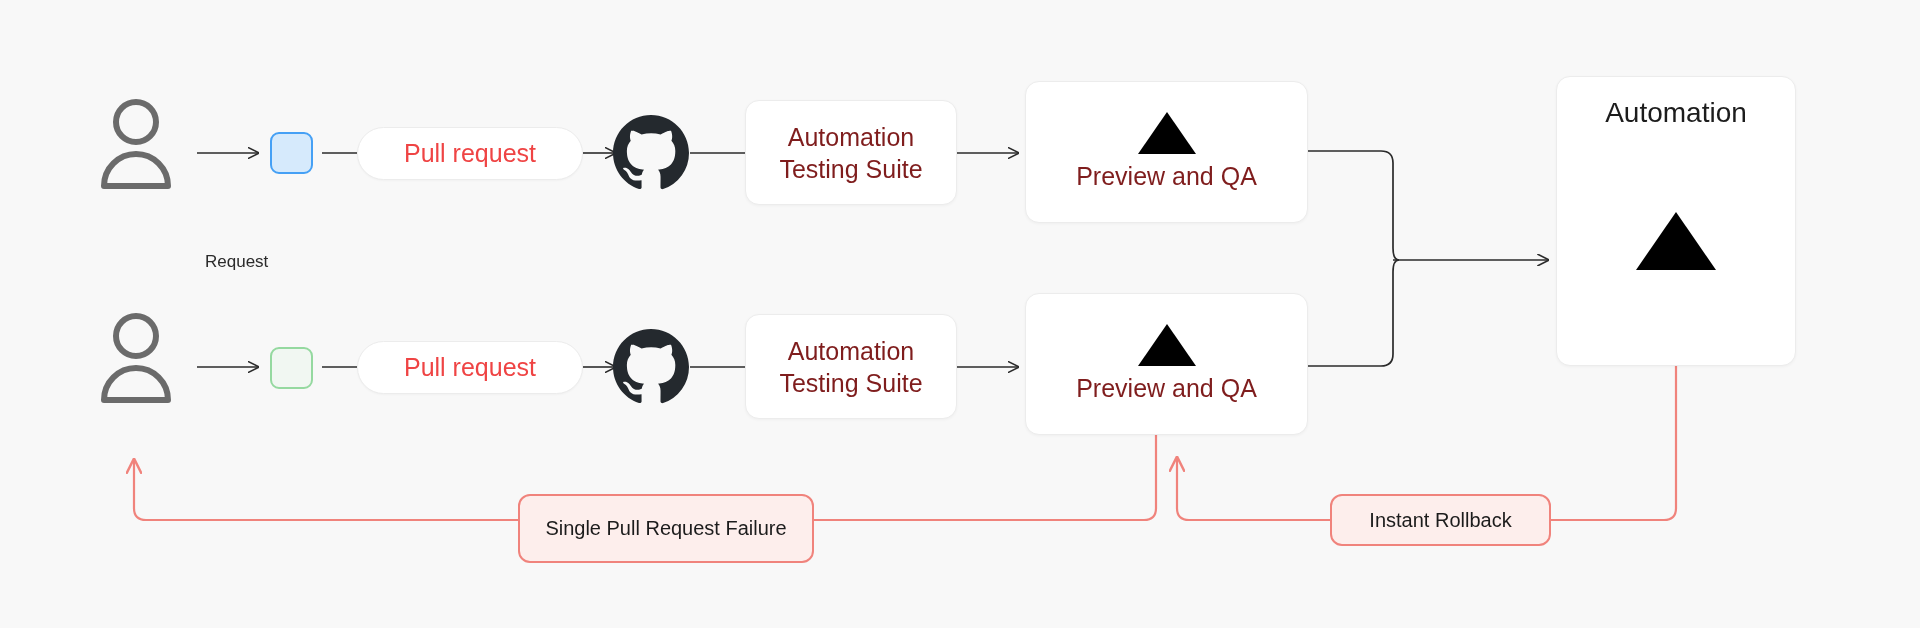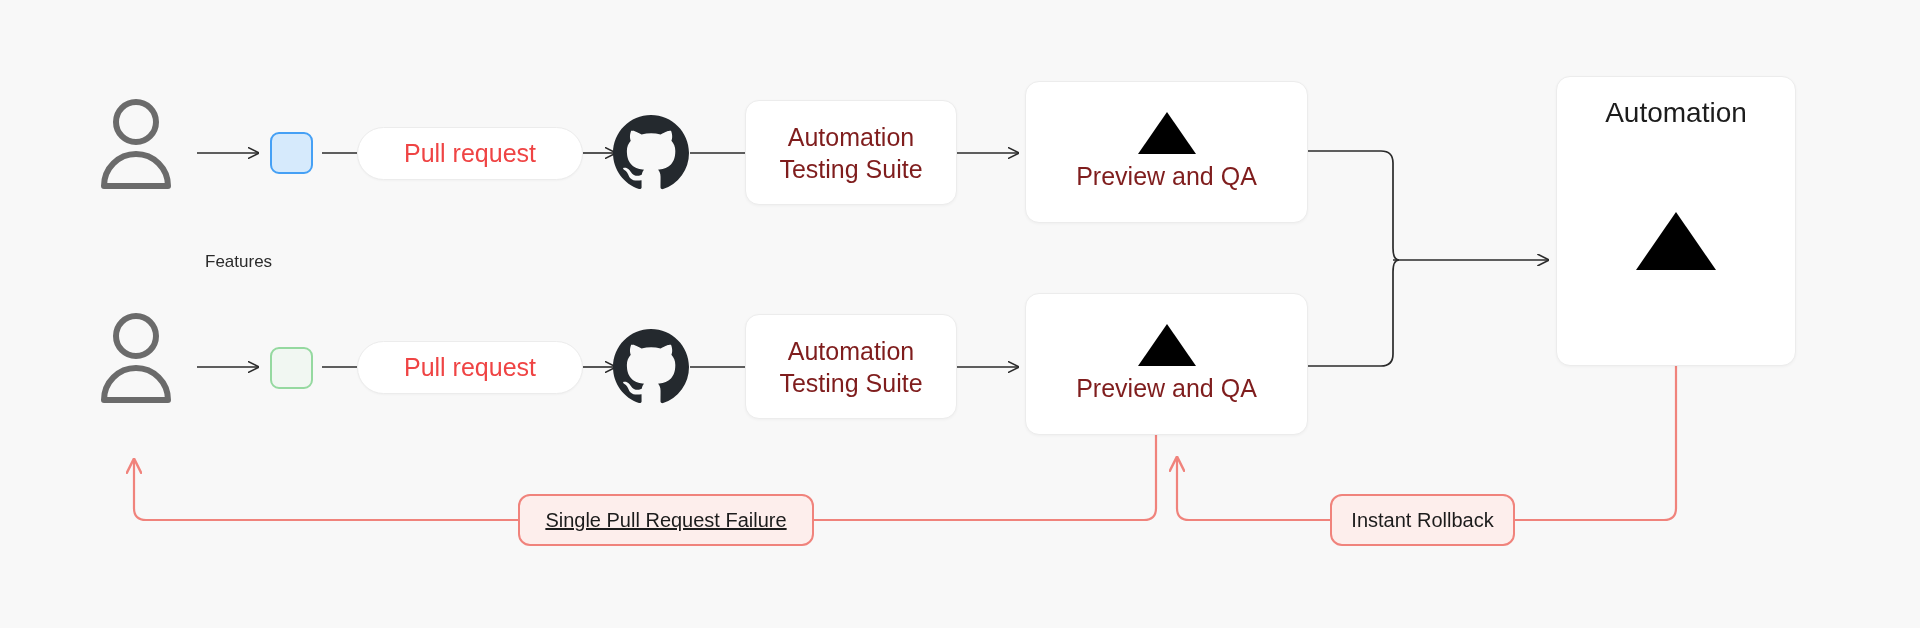--- a/index.html
+++ b/index.html
@@ -209,21 +209,21 @@
   <div class="card" style="left:745px; top:100px; width:212px; height:105px;">
     <div class="card-text">Automation
 Testing Suite</div>
   </div>
 
   <div class="card" style="left:1025px; top:81px; width:283px; height:142px;">
     <div class="triangle" style="border-width:0 29px 42px 29px; margin-bottom:6px;"></div>
     <div class="card-text">Preview and QA</div>
   </div>
 
-  <div class="caption" style="left:205px; top:252px;">Features</div>
+  <div class="caption" style="left:205px; top:252px;">Request</div>
 
   <div class="node person-icon" style="left:96px; top:312px; width:80px; height:92px;">
     <svg width="80" height="92" viewBox="0 0 80 92" aria-hidden="true">
       <circle cx="40" cy="24" r="20" fill="none" stroke="#6b6b6b" stroke-width="6"></circle>
       <path d="M 8 88 A 32 32 0 0 1 72 88 Z" fill="none" stroke="#6b6b6b" stroke-width="6" stroke-linejoin="round"></path>
     </svg>
   </div>
 
   <div class="chip" style="left:270px; top:347px; width:43px; height:42px;
               border-color:#95d9a0; background:#f1f7f2;"></div>
@@ -254,21 +254,21 @@
     <div class="card-text">Preview and QA</div>
   </div>
 
   <div class="card prod-card" style="left:1556px; top:76px; width:240px; height:290px;">
     <div class="prod-title">Automation</div>
     <div class="prod-tri-wrap">
       <div class="triangle" style="border-width:0 40px 58px 40px; margin-top:-12px;"></div>
     </div>
   </div>
 
-  <div class="error-pill" style="left:518px; top:494px; width:296px; height:52px;text-decoration:underline;">
+  <div class="error-pill" style="left:518px; top:494px; width:296px; height:69px;">
     <span>Single Pull Request Failure</span>
   </div>
 
-  <div class="error-pill" style="left:1330px; top:494px; width:185px; height:52px;">
+  <div class="error-pill" style="left:1330px; top:494px; width:221px; height:52px;">
     <span>Instant Rollback</span>
   </div>
 
 </div>
 
 </body></html>

